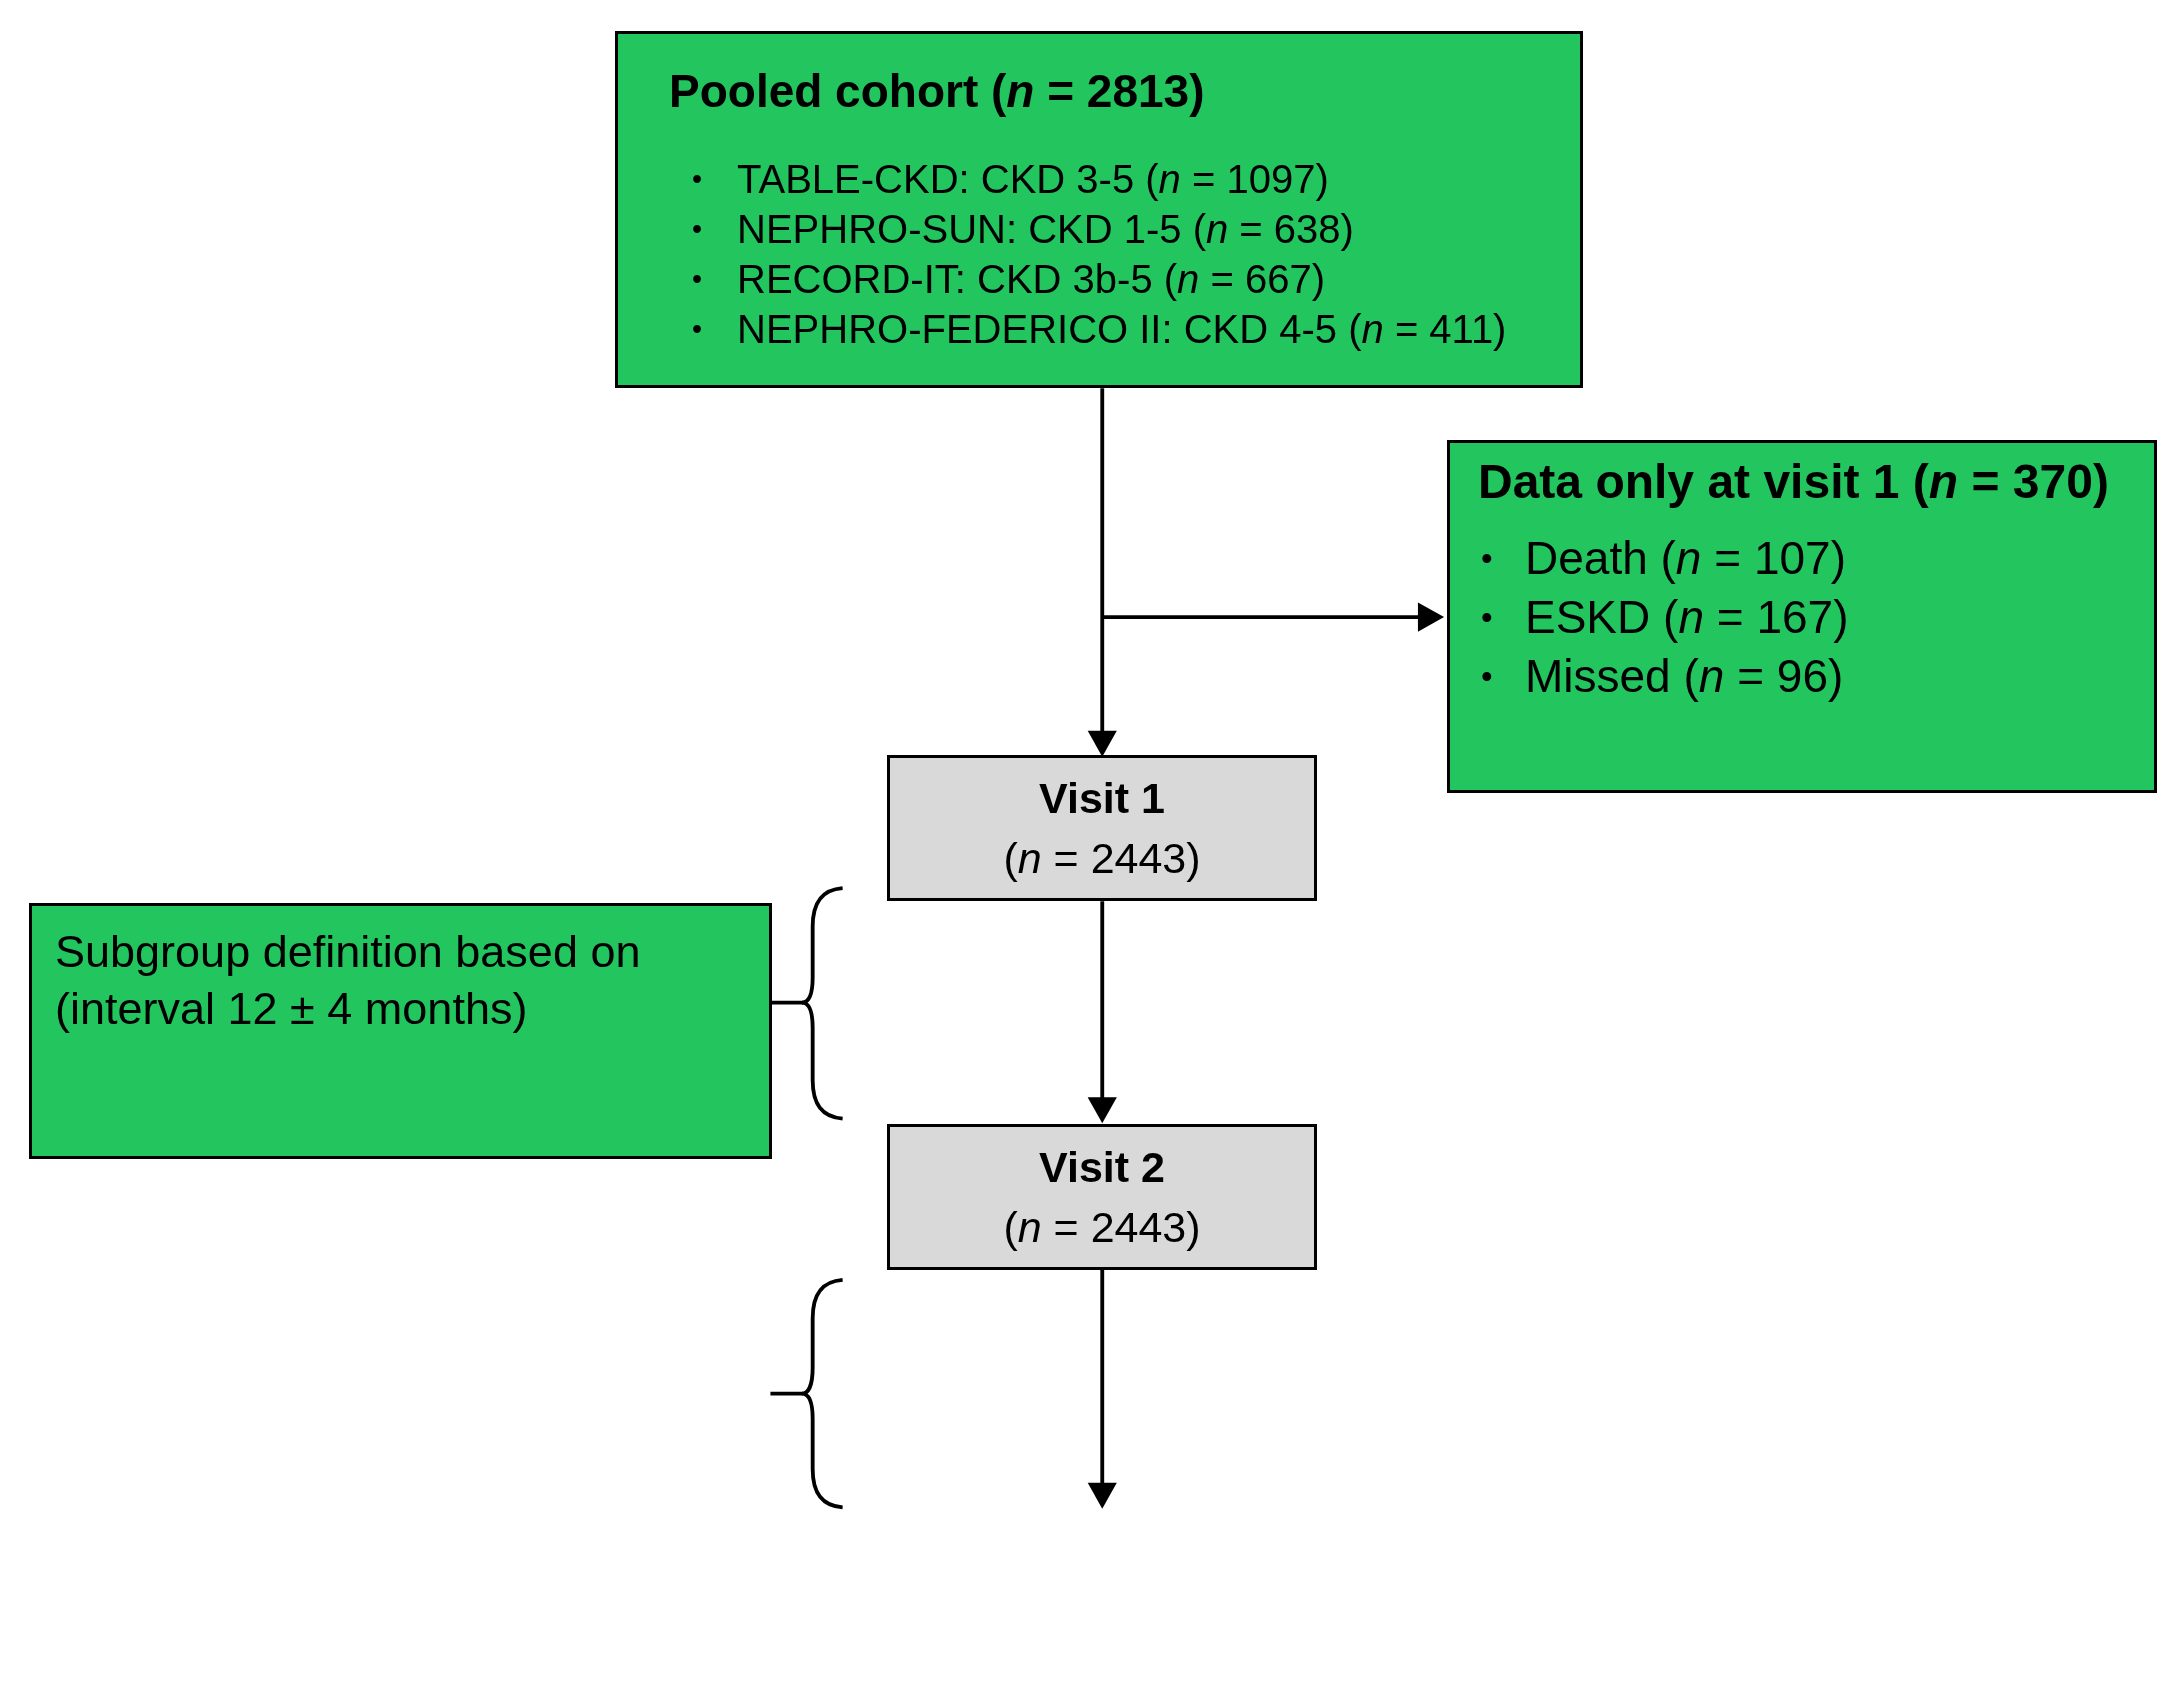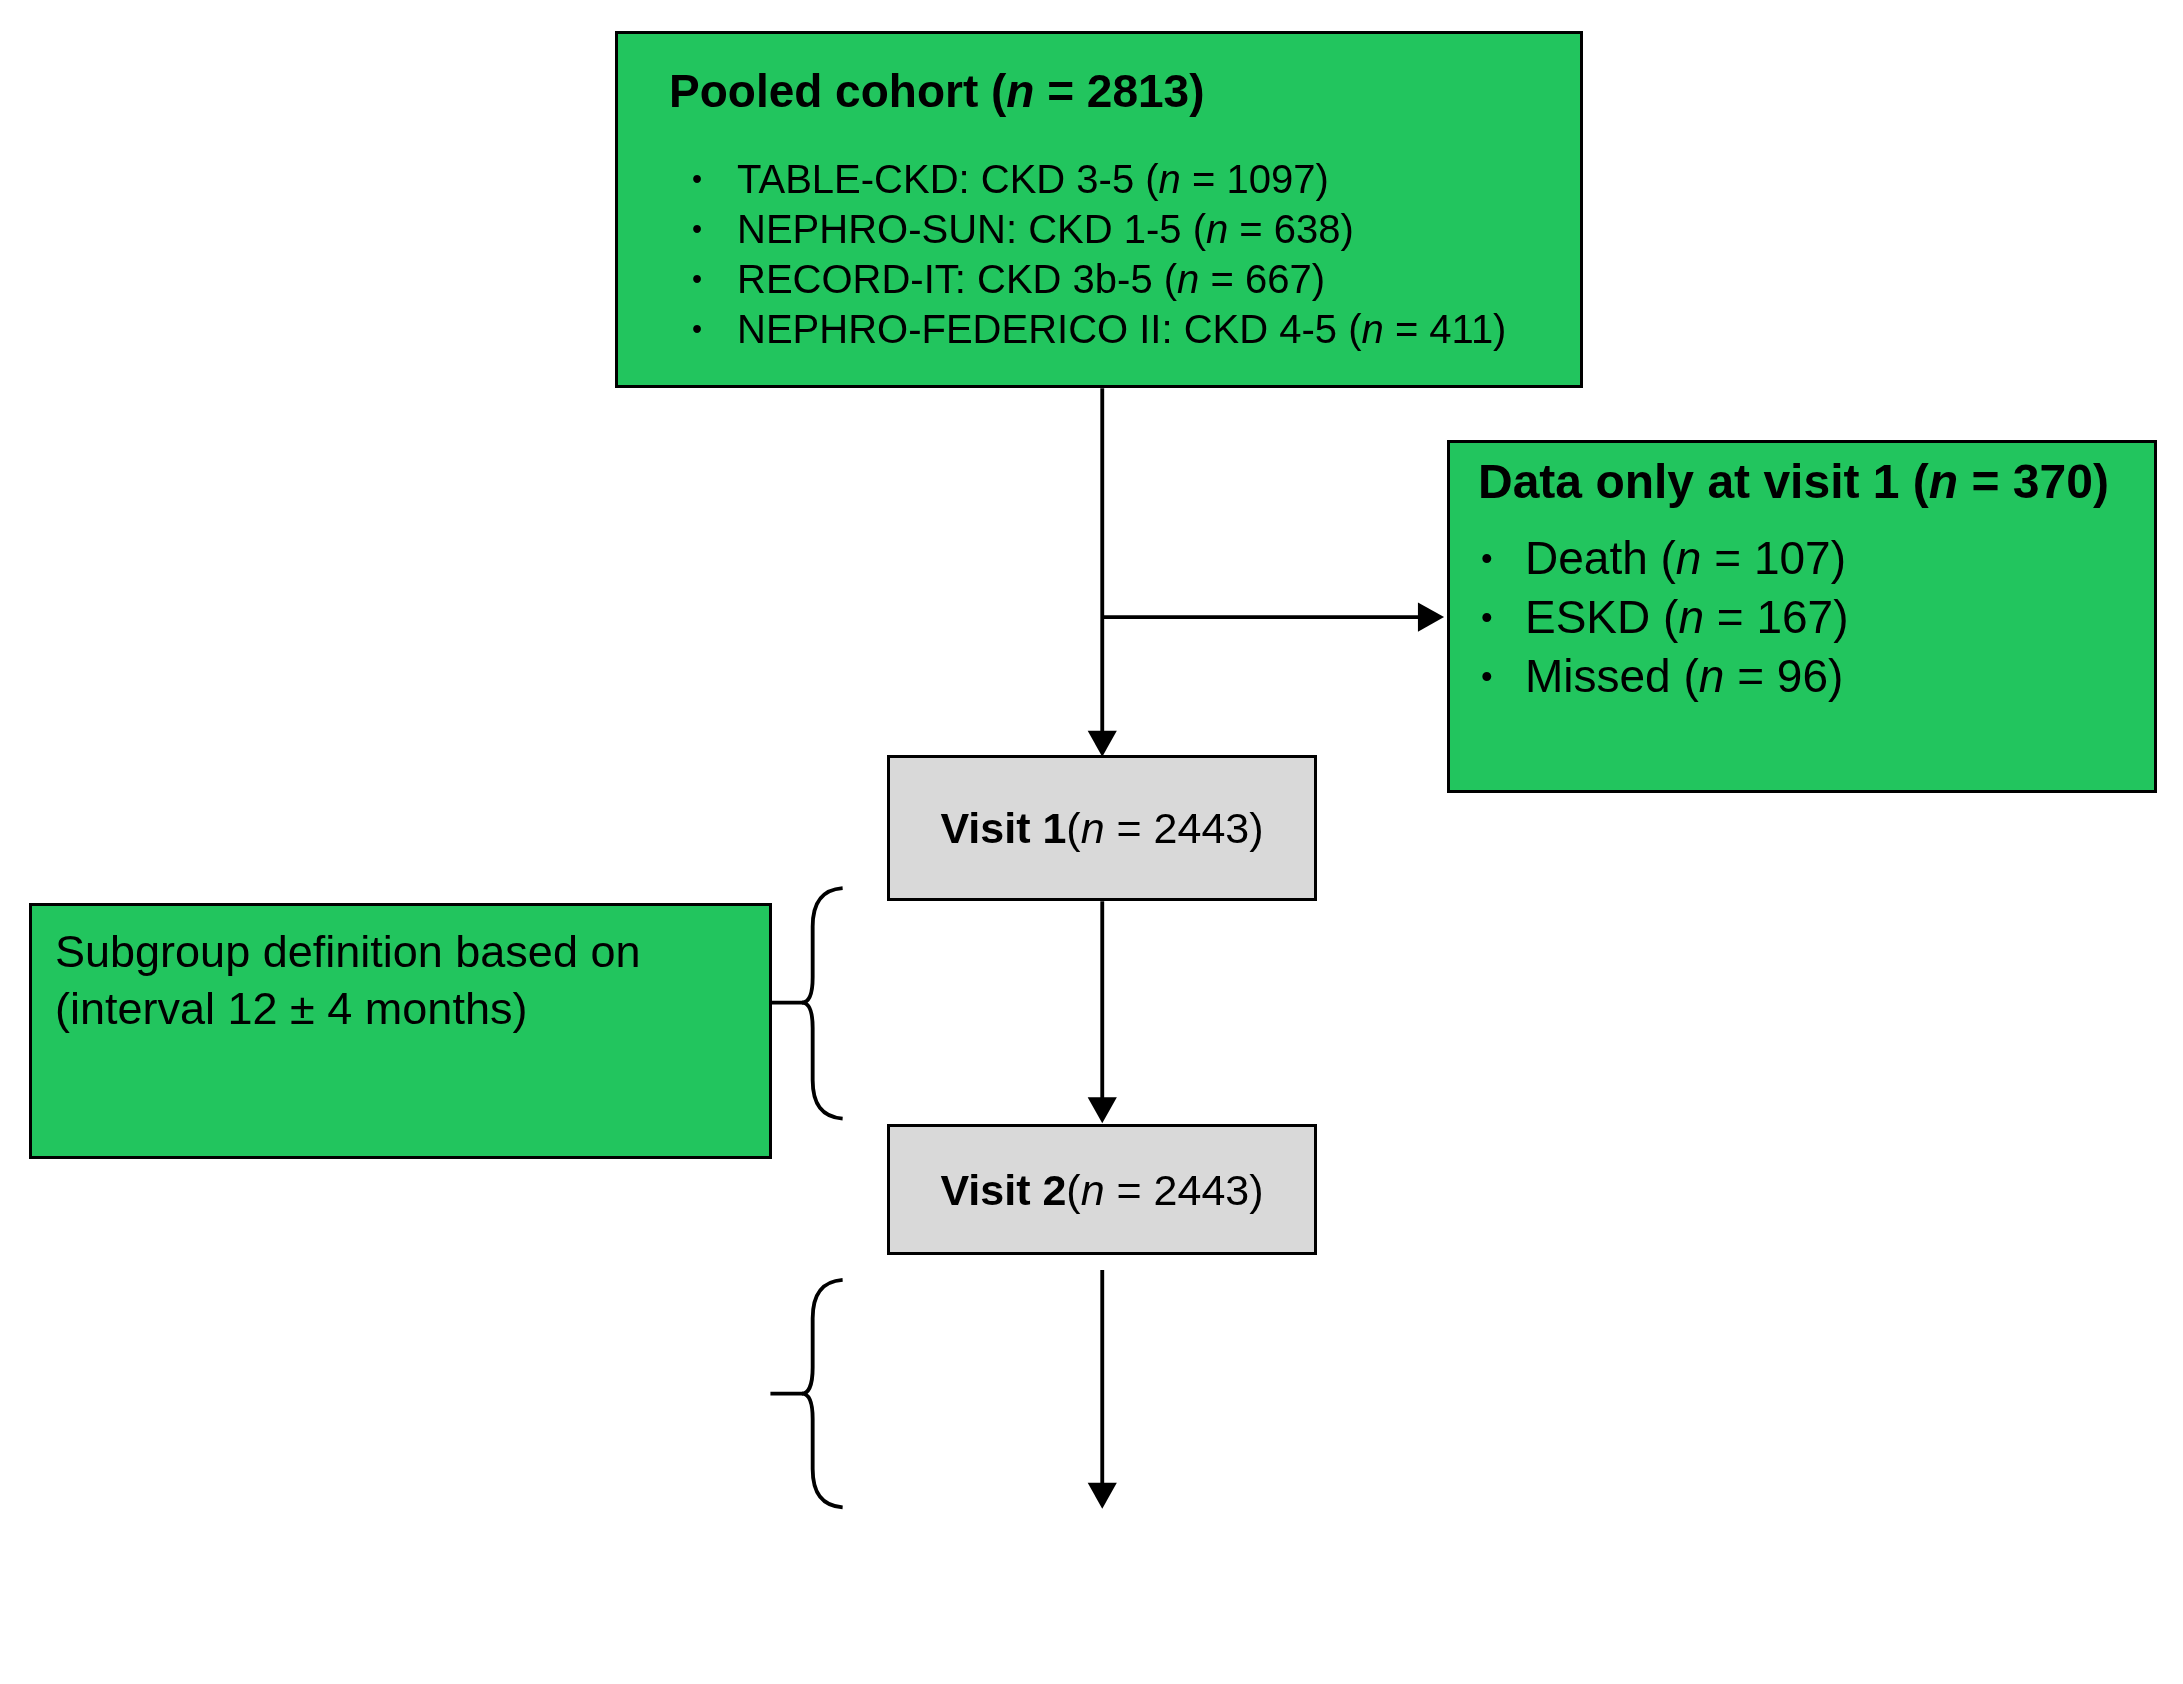--- a/index.html
+++ b/index.html
@@ -75,33 +75,33 @@
     position: absolute;
     left: 31px;
     font-size: 0.72em;
   }
   
   .flowbox {
     left: 887px;
     width: 430px;
     background: #D9D9D9;
     display: flex;
-    flex-direction: row;
+    flex-direction: column;
     align-items: center;
     justify-content: center;
     text-align: center;
   }
   .flowbox .line {
     font-size: 43px;
     line-height: 60px;
     white-space: nowrap;
   }
   .flowbox .line.bold { font-weight: bold; }
   .visit1 { top: 755px; height: 146px; }
-  .visit2 { top: 1124px; height: 131px; }
+  .visit2 { top: 1124px; height: 146px; }
   .outcome { top: 1510px; height: 147px; }
   
   .note { left: 29px; width: 743px; }
   .note .note-line {
     font-size: 45px;
     line-height: 57px;
     white-space: nowrap;
   }
   .subgroup { top: 903px; height: 256px; padding: 17px 0 0 23px; }
   .followup { top: 1312px; height: 163px; padding: 18.4px 0 0 23px; }

